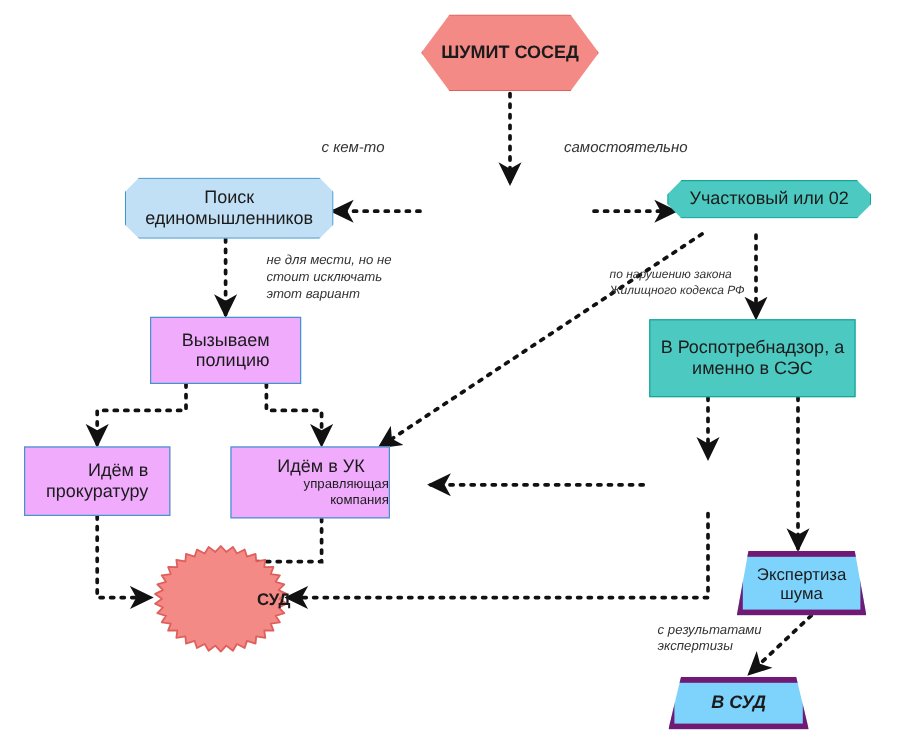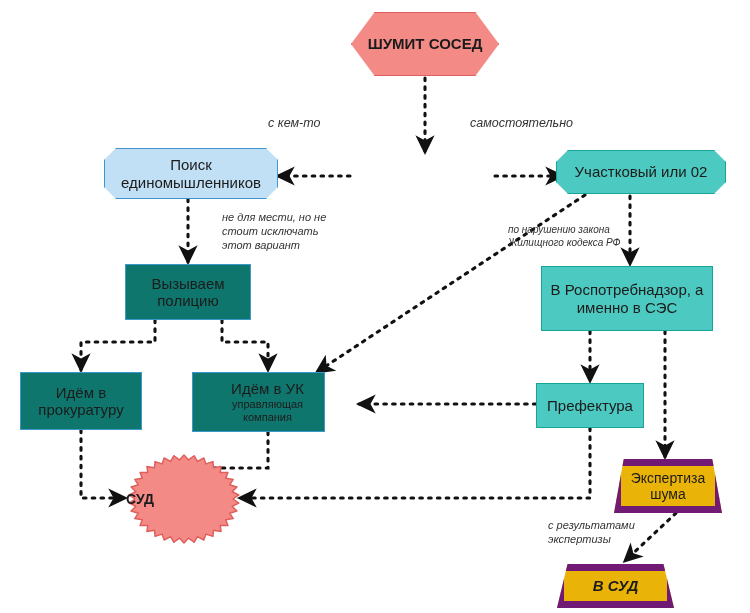--- a/index.html
+++ b/index.html
@@ -32,24 +32,25 @@
   }
   .node .ttl{display:block;}
   .node .sub{
     display:block;
     font-size:11px;
     margin-top:1px;
   }
 
   
   .rect-blue{
-    background:#0f766e;
+    background:#f0abfc;
     border:1px solid #3f96cd;
     color:#1b1b1b;
     font-size:15px;
+    text-align:right;
   }
   
   .rect-teal{
     background:#4cc9c0;
     border:1px solid #17a499;
     color:#1b1b1b;
     font-size:15px;
   }
   
   .rect-yellow{
@@ -78,34 +79,34 @@
   .hex-red{
     background:#f48a86;
     border:1px solid #de5f5c;
     font-size:15px;
     font-weight:bold;
     color:#1b1b1b;
     clip-path:polygon(16% 0,84% 0,100% 50%,84% 100%,16% 100%,0 50%);
   }
   
   .trap-red{
-    background:#eab308;
-    border:7px solid #701a75;
+    background:#7dd3fc;
+    border:5px solid #701a75;
     font-size:14px;
     color:#1b1b1b;
     clip-path:polygon(9% 0,91% 0,100% 100%,0 100%);
   }
   .trap-red.bold{font-weight:bold;font-size:15px;}
 
   
   .starburst{
     position:absolute;
     display:flex;
     align-items:center;
-    justify-content:flex-start;
+    justify-content:flex-end;
   }
   .starburst .lbl{
     position:relative;
     z-index:2;
     font-size:14px;
     font-weight:bold;
     color:#1b1b1b;
   }
   .starburst svg{position:absolute;left:0;top:0;}
 
@@ -169,21 +170,21 @@
   <div class="node hex-red" style="left:351px;top:12px;width:148px;height:64px;">
     <span class="ttl">ШУМИТ СОСЕД</span>
   </div>
 
 
   <div class="node octagon" style="left:104px;top:148px;width:174px;height:51px;">
     <span class="ttl" style="white-space:pre-line">Поиск
 единомышленников</span>
   </div>
 
-  <div class="node octagon-teal" style="left:556px;top:150px;width:170px;height:44px;">
+  <div class="node octagon-teal" style="left:556px;top:150px;width:170px;height:32px;">
     <span class="ttl">Участковый или 02</span>
   </div>
 
   <div class="node rect-blue" style="left:125px;top:264px;width:126px;height:56px;">
     <span class="ttl" style="white-space:pre-line">Вызываем
 полицию</span>
   </div>
 
   <div class="node rect-blue" style="left:20px;top:372px;width:122px;height:58px;">
     <span class="ttl" style="white-space:pre-line">Идём в
@@ -193,23 +194,20 @@
   <div class="node rect-blue" style="left:192px;top:372px;width:133px;height:60px;padding-left:18px;">
     <span class="ttl">Идём в УК</span>
     <span class="sub">управляющая компания</span>
   </div>
 
   <div class="node rect-teal" style="left:541px;top:266px;width:172px;height:65px;">
     <span class="ttl" style="white-space:pre-line">В Роспотребнадзор, а
 именно в СЭС</span>
   </div>
 
-  <div class="node rect-teal" style="left:536px;top:383px;width:108px;height:45px;">
-    <span class="ttl">Префектура</span>
-  </div>
 
   <div class="node trap-red" style="left:614px;top:459px;width:108px;height:54px;">
     <span class="ttl" style="white-space:pre-line">Экспертиза
 шума</span>
   </div>
 
   <div class="starburst" style="left:126px;top:454px;width:116px;height:90px;">
     <svg width="116" height="90" viewBox="0 0 116 90" xmlns="http://www.w3.org/2000/svg">
         <polygon points="58.00,1.00 62.52,5.97 68.11,1.75 71.41,7.30 77.87,3.97 79.84,9.91 86.95,7.59 87.53,13.72 95.05,12.48 94.21,18.59 101.89,18.48 99.66,24.36 107.23,25.39 103.69,30.84 110.90,32.96 106.17,37.80 112.77,40.94 107.00,45.00 112.77,49.06 106.17,52.20 110.90,57.04 103.69,59.16 107.23,64.61 99.66,65.64 101.89,71.52 94.21,71.41 95.05,77.52 87.53,76.28 86.95,82.41 79.84,80.09 77.87,86.03 71.41,82.70 68.11,88.25 62.52,84.03 58.00,89.00 53.48,84.03 47.89,88.25 44.59,82.70 38.13,86.03 36.16,80.09 29.05,82.41 28.47,76.28 20.95,77.52 21.79,71.41 14.11,71.52 16.34,65.64 8.77,64.61 12.31,59.16 5.10,57.04 9.83,52.20 3.23,49.06 9.00,45.00 3.23,40.94 9.83,37.80 5.10,32.96 12.31,30.84 8.77,25.39 16.34,24.36 14.11,18.48 21.79,18.59 20.95,12.48 28.47,13.72 29.05,7.59 36.16,9.91 38.13,3.97 44.59,7.30 47.89,1.75 53.48,5.97" fill="#f48a86" stroke="#de5f5c" stroke-width="1.5" stroke-linejoin="round"></polygon>
       </svg>

